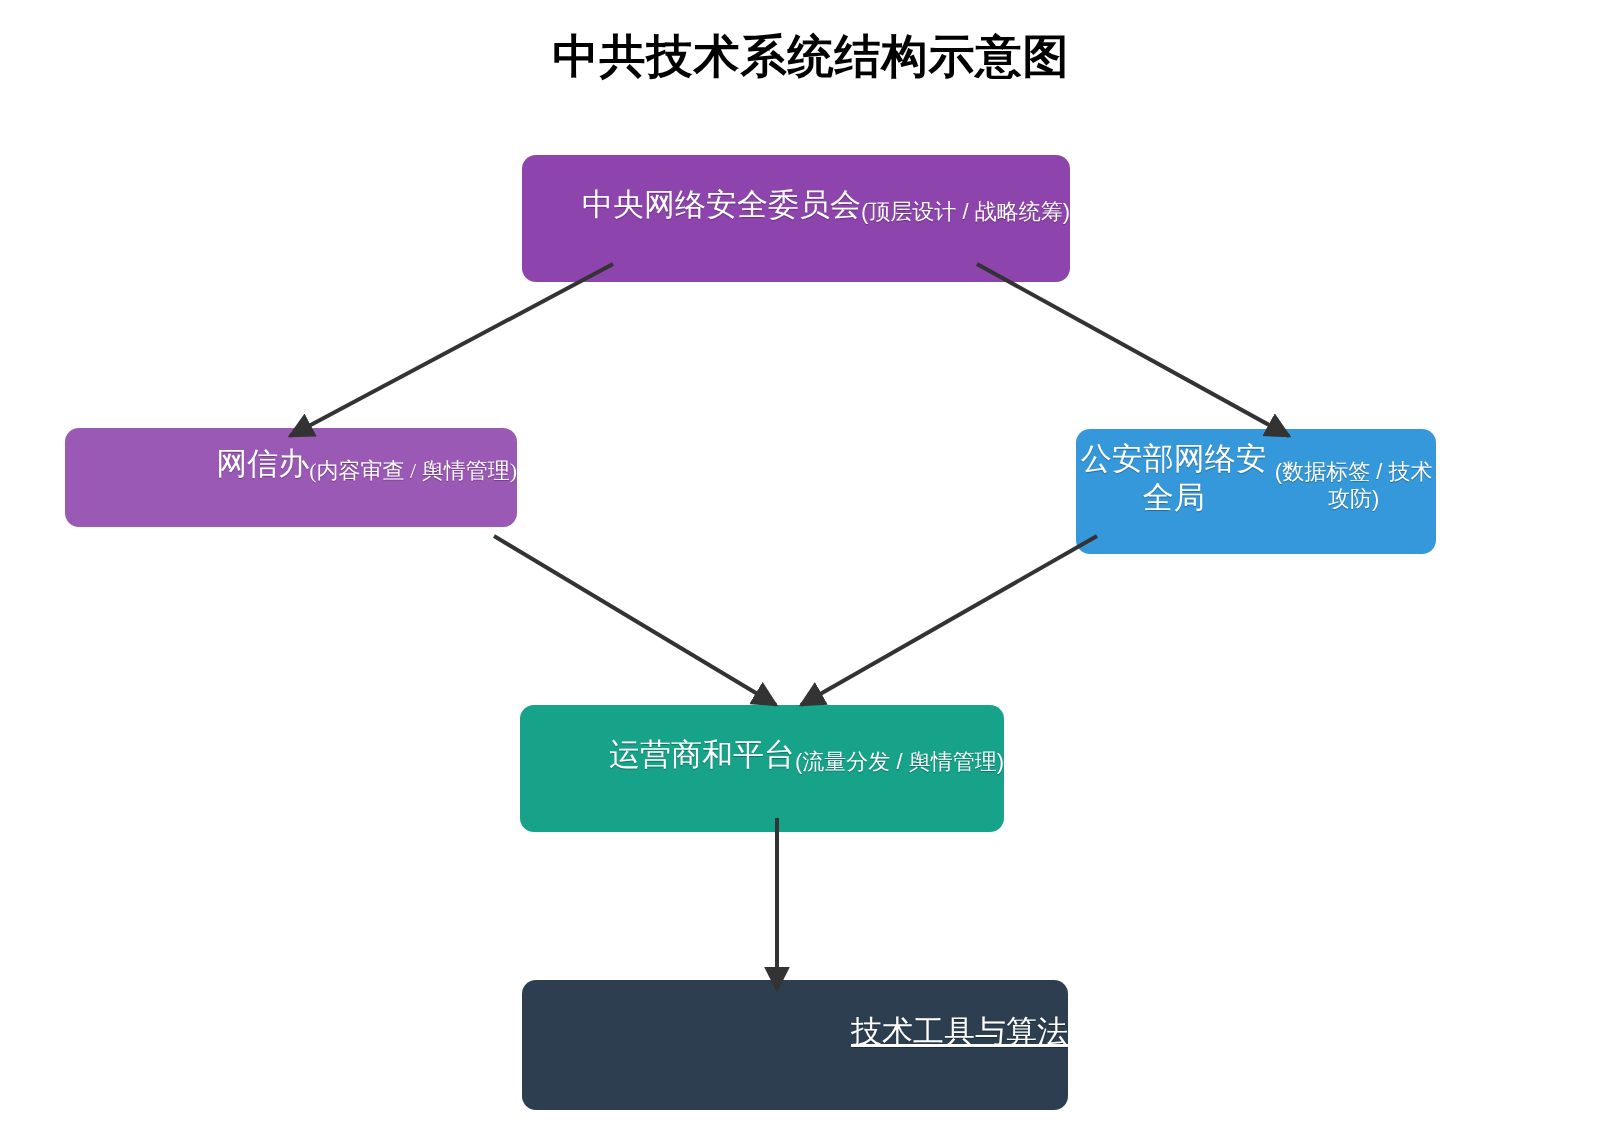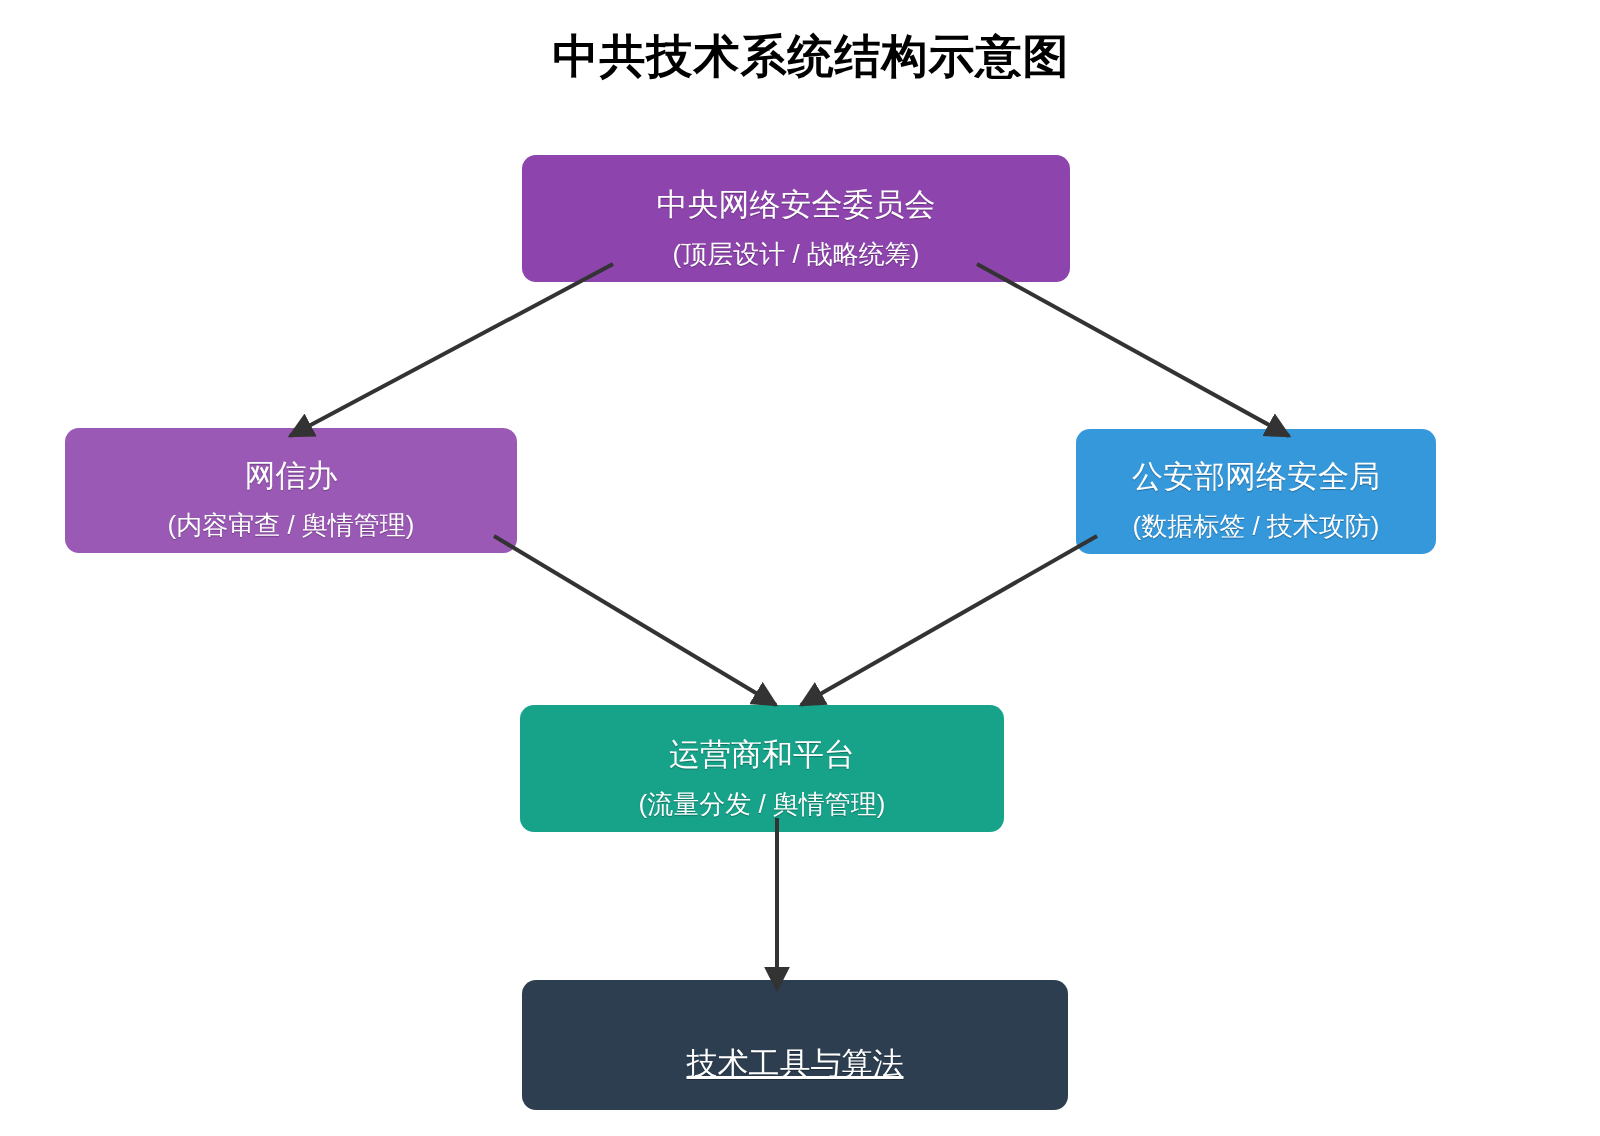--- a/index.html
+++ b/index.html
@@ -24,43 +24,43 @@
     font-size: 46px;
     font-weight: 700;
     color: #000000;
     letter-spacing: 1px;
     margin: 16px;
   }
   .node {
     position: absolute;
     border-radius: 14px;
     display: flex;
-    flex-direction: column;
+    flex-direction: row;
     justify-content: flex-end;
     align-items: center;
     padding-bottom: 12px;
     box-sizing: border-box;
     color: #ffffff;
     text-align: center;
   }
   .node-label {
     font-size: 31px;
     font-weight: 400;
     line-height: 1.25;
     margin-bottom: 14px;
     text-shadow: 0 1px 1px rgba(0,0,0,0.30);
   }
   .node-sublabel {
-    font-size: 26px;
+    font-size: 22px;
     font-weight: 400;
     line-height: 1.2;
     text-shadow: 0 1px 1px rgba(0,0,0,0.30);
   }
   .node-central { left: 522px; top: 155px; width: 548px; height: 127px; }
-  .node-cac     { left:  65px; top: 428px; width: 452px; height: 125px; }
+  .node-cac     { left:  65px; top: 428px; width: 452px; height: 99px; font-family: Liberation Serif, serif; }
   .node-mps     { left: 1076px; top: 429px; width: 360px; height: 125px; }
   .node-platform{ left: 520px; top: 705px; width: 484px; height: 127px; }
   .node-tools   { left: 522px; top: 980px; width: 546px; height: 130px; }
   .edges-layer {
     position: absolute;
     left: 0;
     top: 0;
     width: 1600px;
     height: 1136px;
     pointer-events: none;

